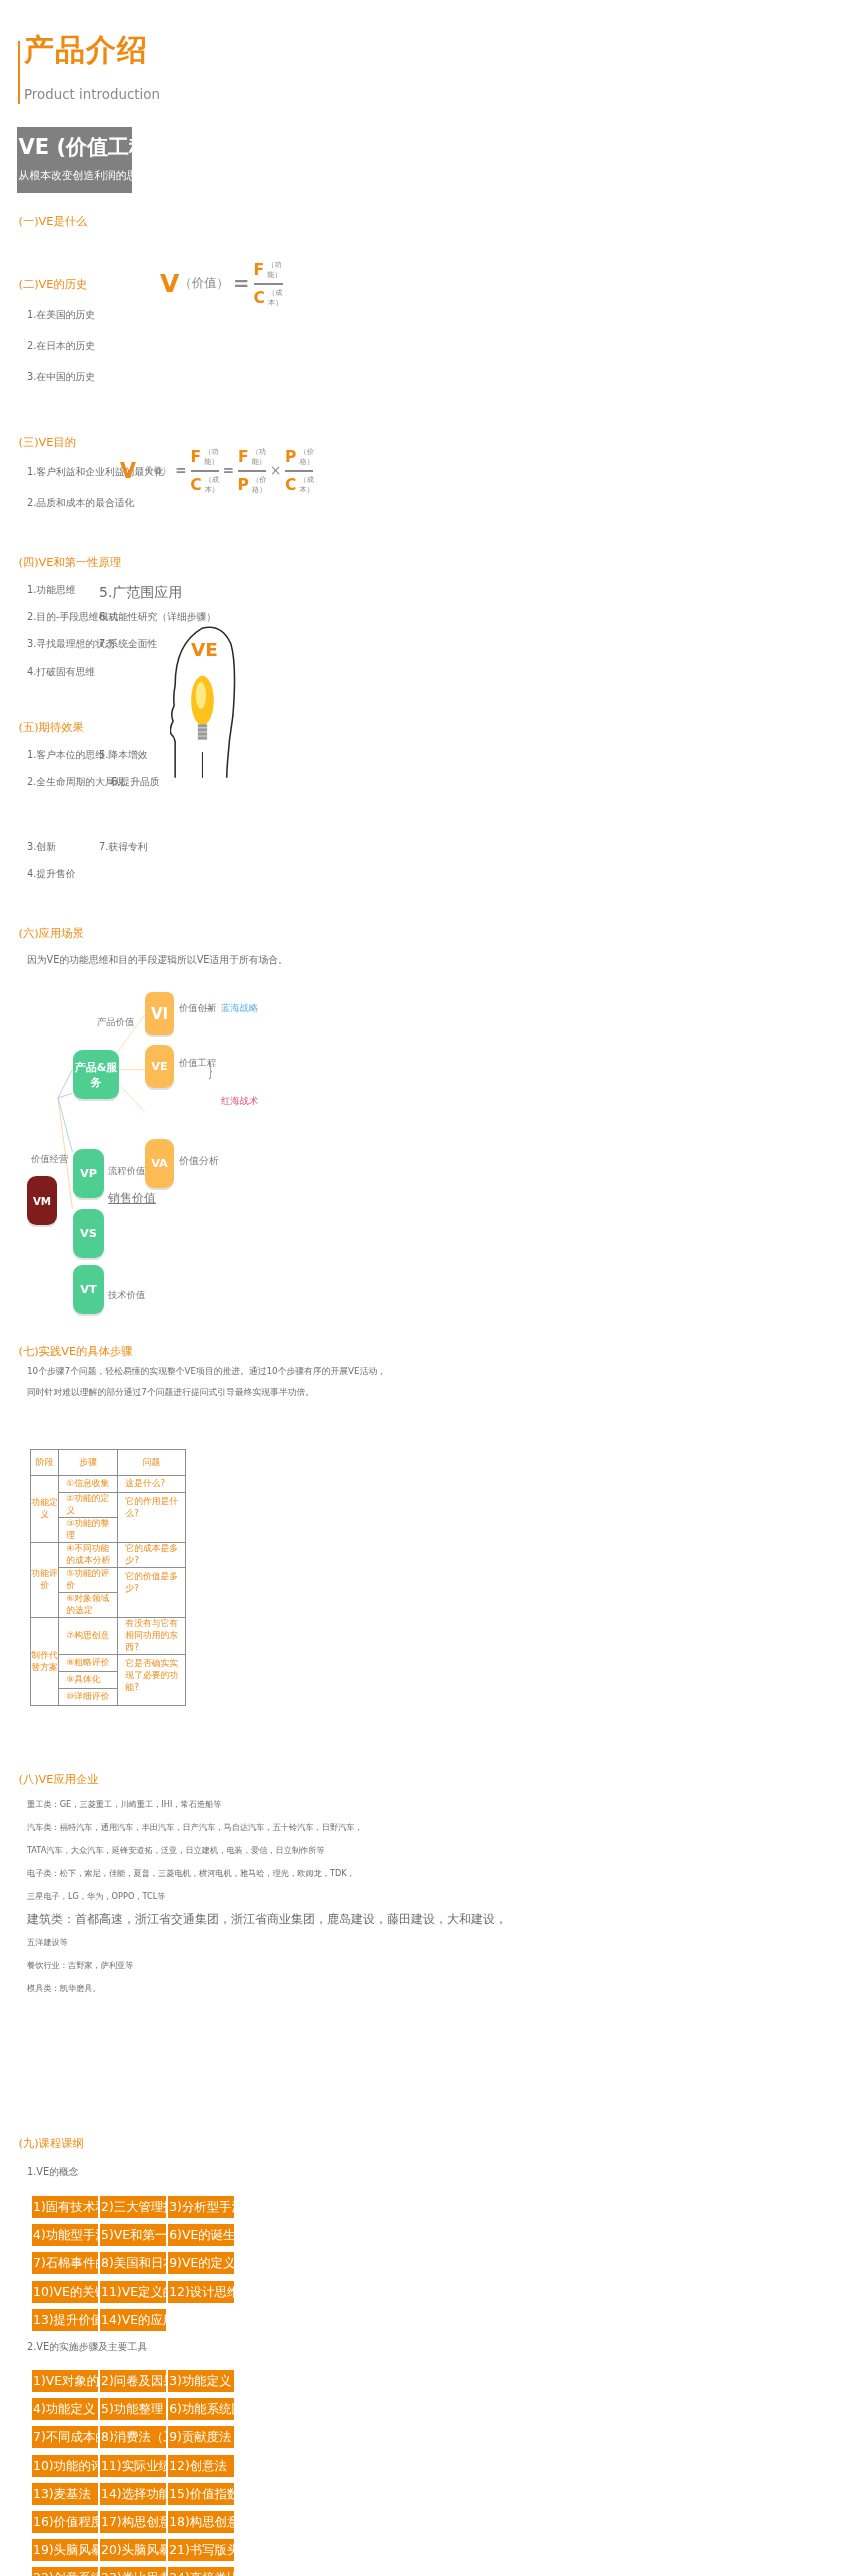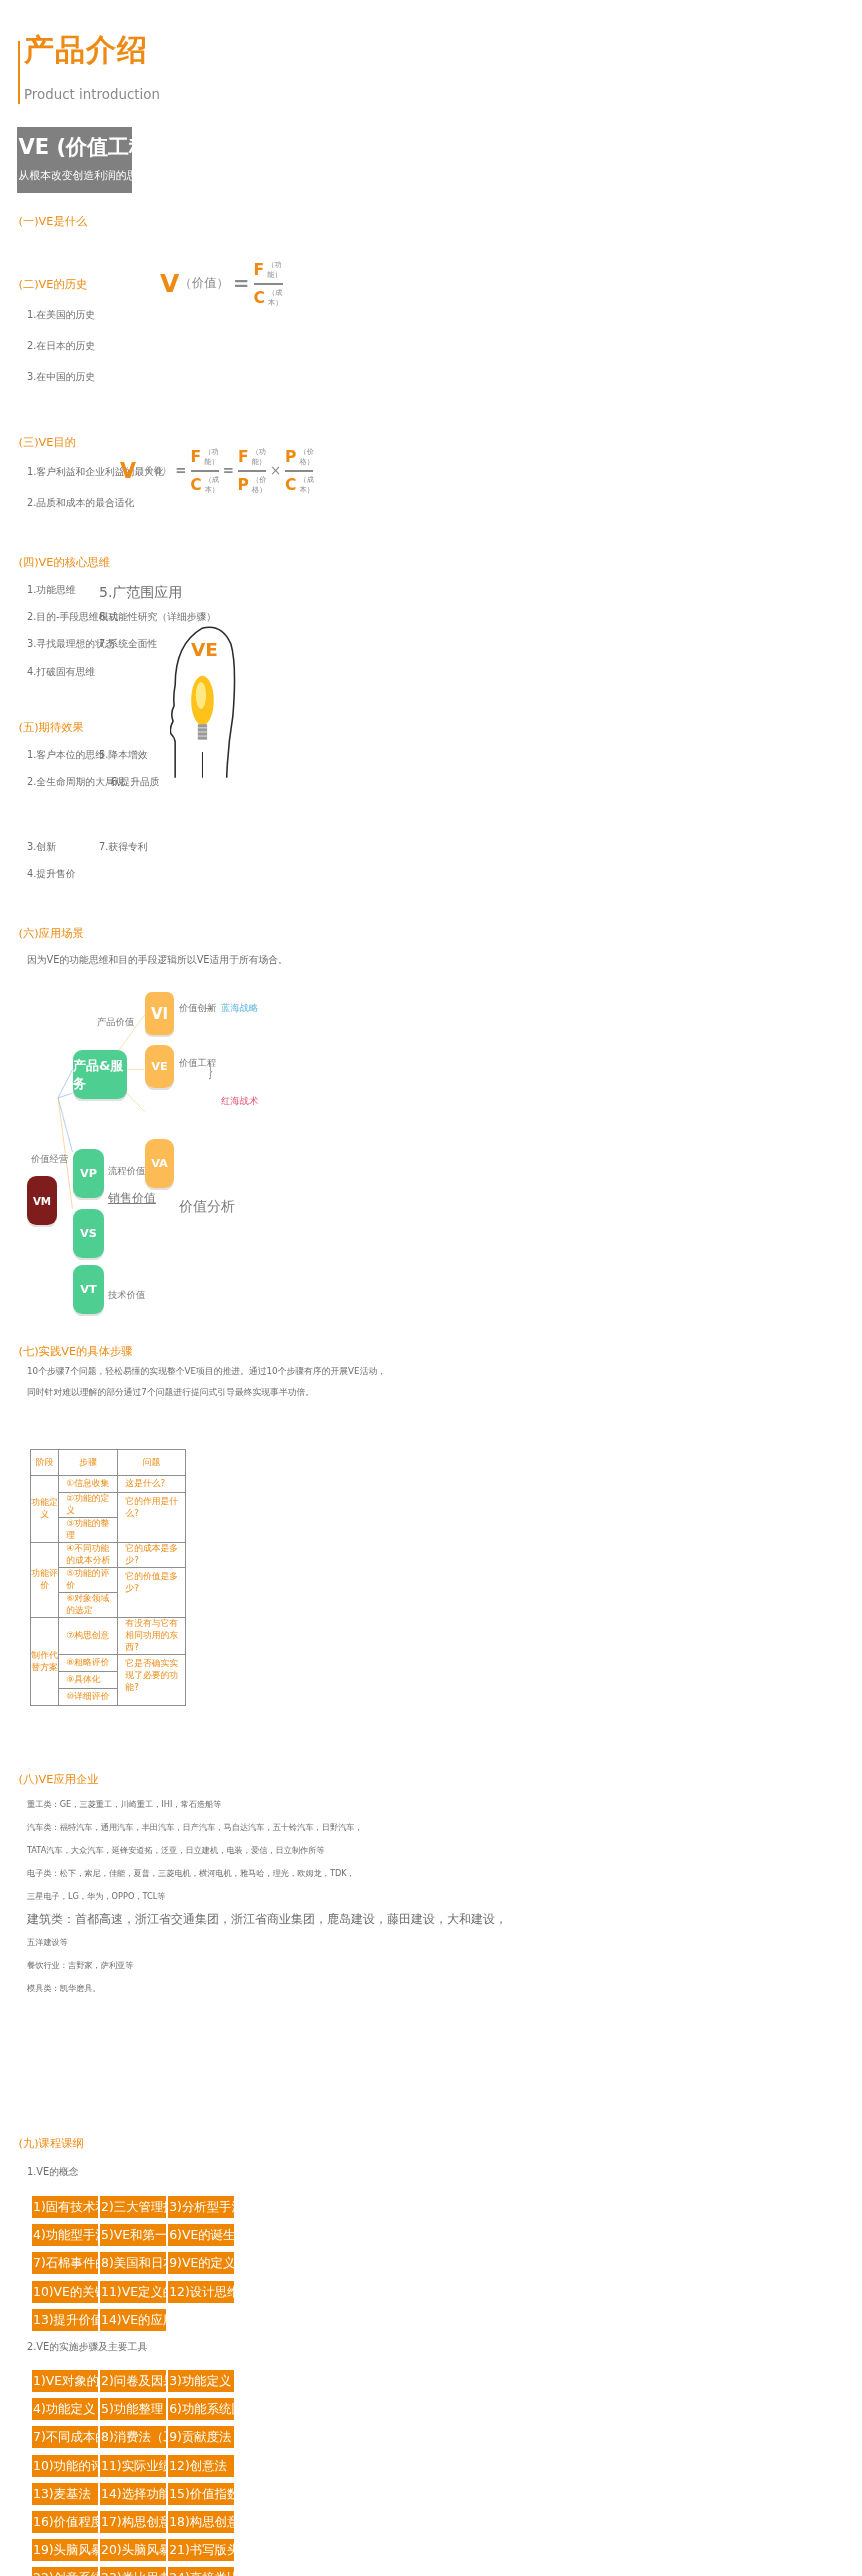--- a/index.html
+++ b/index.html
@@ -121,21 +121,21 @@
         <span class="fx-small" style="font-size:7.2px;">（价格）</span>
       </div>
     <div class="frac-line"></div>
     <div class="frac-t">
         <span class="fx-big" style="font-size:15.5px;">C</span>
         <span class="fx-small" style="font-size:7.2px;">（成本）</span>
       </div>
   </div>
 </div>
 
-<div class="abs sec-h" style="top:555px;font-size:11.3px;">(四)VE的核心思维</div>
+<div class="abs sec-h" style="top:555px;font-size:11.3px;">(四)VE和第一性原理</div>
 <div class="abs item" style="left:27px;top:584px;font-size:9.8px;">1.功能思维</div>
 <div class="abs item" style="left:27px;top:611px;font-size:9.8px;">2.目的-手段思维模式</div>
 <div class="abs item" style="left:27px;top:638px;font-size:9.8px;">3.寻找最理想的状态</div>
 <div class="abs item" style="left:27px;top:666px;font-size:9.8px;">4.打破固有思维</div>
 <div class="abs item" style="left:99px;top:584px;font-size:14px;">5.广范围应用</div>
 <div class="abs item" style="left:99px;top:611px;font-size:9.8px;">6.功能性研究（详细步骤）</div>
 <div class="abs item" style="left:99px;top:638px;font-size:9.8px;">7.系统全面性</div>
 
 <div class="abs" style="left:170px;top:623px;width:67px;height:155px;">
   <svg width="67" height="155" viewBox="0 0 130 300">
@@ -169,34 +169,34 @@
   <line x1="112" y1="231" x2="140" y2="336" stroke="#6c9ee8" stroke-width="1"></line>
   <line x1="112" y1="231" x2="140" y2="447" stroke="#f5b34a" stroke-width="1"></line>
   <line x1="203" y1="176" x2="280" y2="70" stroke="#f5c46a" stroke-width="1"></line>
   <line x1="203" y1="176" x2="280" y2="176" stroke="#f5c46a" stroke-width="1"></line>
   <line x1="203" y1="176" x2="280" y2="258" stroke="#f5c46a" stroke-width="1"></line>
 </svg>
 
 <div class="node n-orange" style="left:145px;top:992px;width:29px;height:43px;font-size:15px;border-radius:7px;">VI</div>
 <div class="node n-orange" style="left:145px;top:1045px;width:29px;height:43px;font-size:11.3px;">VE</div>
 <div class="node n-orange" style="left:145px;top:1139px;width:29px;height:49px;font-size:11.3px;">VA</div>
-<div class="node n-green" style="left:73px;top:1050px;width:54px;height:49px;font-size:13px;">产品&amp;服务</div>
+<div class="node n-green" style="left:73px;top:1050px;width:46px;height:49px;font-size:11px;text-align:center;">产品&amp;服务</div>
 <div class="node n-green" style="left:73px;top:1149px;width:31px;height:49px;font-size:11.3px;">VP</div>
 <div class="node n-green" style="left:73px;top:1209px;width:31px;height:49px;font-size:11.3px;">VS</div>
 <div class="node n-green" style="left:73px;top:1265px;width:31px;height:49px;font-size:11.3px;">VT</div>
 <div class="node n-blue" style="left:27px;top:1176px;width:30px;height:49px;font-size:10.3px;">VM</div>
 
 <div class="dlabel" style="left:97px;top:1016px;font-size:9.3px;">产品价值</div>
 <div class="dlabel" style="left:179px;top:1002px;font-size:9.3px;">价值创新</div>
 <div class="dlabel" style="left:205px;top:1002px;font-size:9.3px;">→</div>
 <div class="dlabel" style="left:221px;top:1002px;font-size:9.3px;color:#5bb0e0;">蓝海战略</div>
 <div class="dlabel" style="left:179px;top:1057px;font-size:9.3px;">价值工程</div>
 <div class="dlabel" style="left:205px;top:1061px;font-size:17.5px;color:#7a7a7a;transform:scaleX(0.4);">}</div>
 <div class="dlabel" style="left:221px;top:1095px;font-size:9.3px;color:#e0506e;">红海战术</div>
-<div class="dlabel" style="left:179px;top:1154px;font-size:14px;margin-top:44px;">价值分析</div>
+<div class="dlabel" style="left:179px;top:1154px;font-size:10px;">价值分析</div>
 <div class="dlabel" style="left:31px;top:1153px;font-size:9.3px;">价值经营</div>
 <div class="dlabel" style="left:108px;top:1165px;font-size:9.3px;">流程价值</div>
 <div class="dlabel" style="left:108px;top:1190px;font-size:12px;text-decoration:underline;">销售价值</div>
 <div class="dlabel" style="left:108px;top:1289px;font-size:9.3px;">技术价值</div>
 
 <div class="abs sec-h" style="top:1344px;font-size:11.3px;">(七)实践VE的具体步骤</div>
 <div class="abs item" style="left:27px;top:1366px;font-size:8.8px;">10个步骤7个问题，轻松易懂的实现整个VE项目的推进。通过10个步骤有序的开展VE活动，</div>
 <div class="abs item" style="left:27px;top:1387px;font-size:8.8px;">同时针对难以理解的部分通过7个问题进行提问式引导最终实现事半功倍。</div>
 
 <table class="t1">

